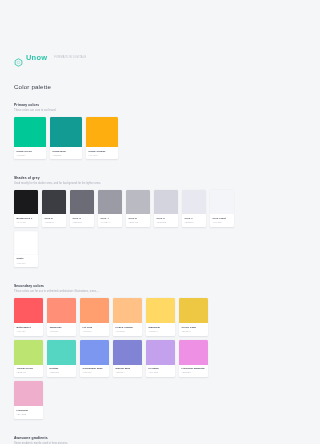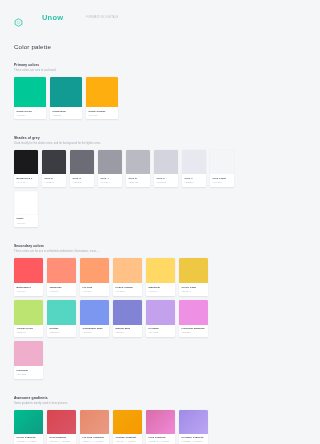--- a/index.html
+++ b/index.html
@@ -5,21 +5,21 @@
   html,body{margin:0;padding:0;}
   body{
     width:240px;height:444px;overflow:hidden;
     background:#f5f6f8;
     font-family:"Liberation Sans", sans-serif;
     -webkit-font-smoothing:antialiased;
   }
   .page{width:240px;height:444px;position:relative;box-sizing:border-box;}
 
   
-  .header{padding:13px 0 0 14px;display:flex;align-items:center;gap:19px;}
+  .header{padding:13px 0 0 14px;display:flex;align-items:center;gap:3px;margin-top:40px;}
   .logo-mark{width:9px;height:9px;flex:0 0 auto;}
   .logo-word{
     font-size:7.5px;font-weight:700;color:#2bc4a8;letter-spacing:.2px;
     line-height:9px;
   }
   .logo-sub{
     font-size:2.6px;color:#b9bcc4;letter-spacing:.25px;margin-left:4px;
     line-height:9px;white-space:nowrap;
   }
 

